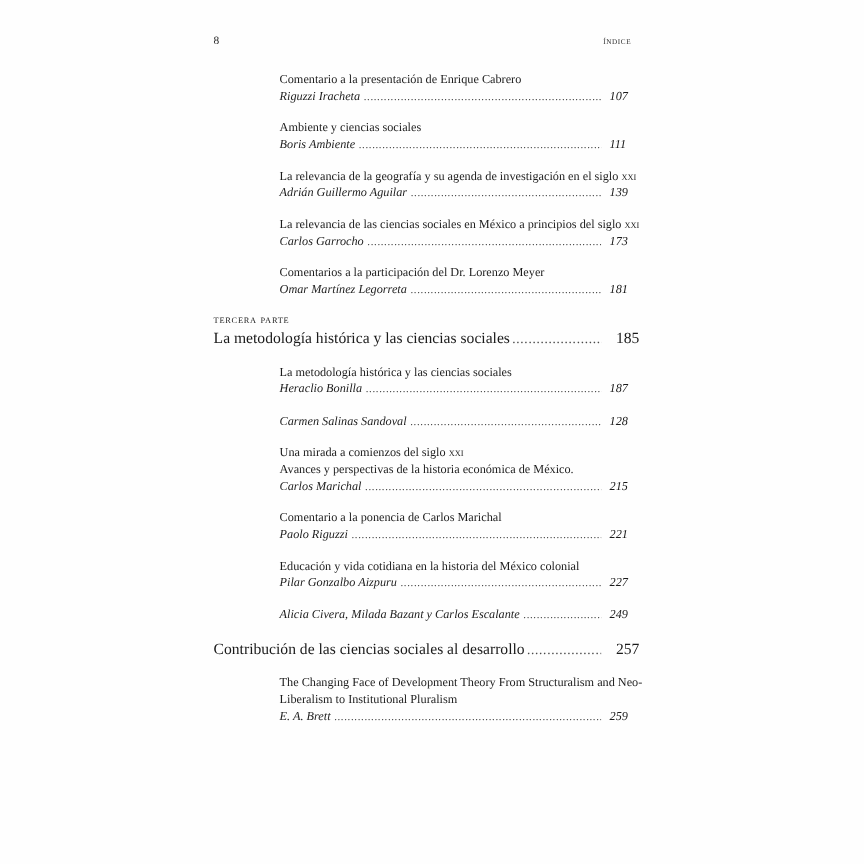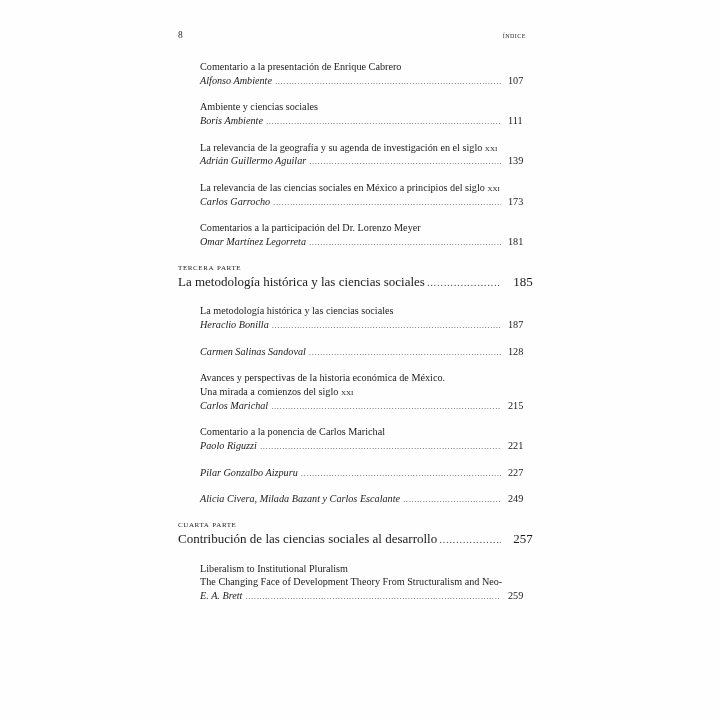--- a/index.html
+++ b/index.html
@@ -92,20 +92,21 @@
     padding-left: 6px;
     white-space: nowrap;
   }
 
   
   .entries {
     padding-left: 22px;
   }
   .entry {
     margin-bottom: 13px;
+    margin-left: 33px;
   }
   .entry-title {
     font-size: 10.2px;
     line-height: 1.34;
     color: #1c1c1c;
   }
   .entry-author-row {
     display: flex;
     align-items: baseline;
     font-size: 10.2px;
@@ -124,20 +125,21 @@
     color: #4a4a4a;
     font-size: 9px;
     letter-spacing: 0.55px;
   }
   .entry-author-row .pageno {
     flex: 0 0 30px;
     text-align: left;
     padding-left: 6px;
     white-space: nowrap;
     color: #1a1a1a;
+    font-style: italic;
   }
 
   .sc {
     font-variant: small-caps;
   }
 </style>
 </head>
 <body>
 
 <div class="page">
@@ -145,21 +147,21 @@
   <div class="running-head">
     <span class="folio">8</span>
     <span class="head-title">Índice</span>
   </div>
 
   <div class="toc" id="toc-root">
       <div class="entries">
         <div class="entry">
           <div class="entry-title">Comentario a la presentación de Enrique Cabrero</div>
           <div class="entry-author-row">
-            <span class="author">Alfonso Ambiente</span>
+            <span class="author">Riguzzi Iracheta</span>
             <span class="leader">....................................................................................................................................</span>
             <span class="pageno">107</span>
           </div>
         </div>
         <div class="entry">
           <div class="entry-title">Ambiente y ciencias sociales</div>
           <div class="entry-author-row">
             <span class="author">Boris Ambiente</span>
             <span class="leader">....................................................................................................................................</span>
             <span class="pageno">111</span>
@@ -208,63 +210,63 @@
           </div>
         </div>
         <div class="entry">
           <div class="entry-author-row">
             <span class="author">Carmen Salinas Sandoval</span>
             <span class="leader">....................................................................................................................................</span>
             <span class="pageno">128</span>
           </div>
         </div>
         <div class="entry">
+          <div class="entry-title">Una mirada a comienzos del siglo <span class="sc">xxi</span></div>
           <div class="entry-title">Avances y perspectivas de la historia económica de México.</div>
-          <div class="entry-title">Una mirada a comienzos del siglo <span class="sc">xxi</span></div>
           <div class="entry-author-row">
             <span class="author">Carlos Marichal</span>
             <span class="leader">....................................................................................................................................</span>
             <span class="pageno">215</span>
           </div>
         </div>
         <div class="entry">
           <div class="entry-title">Comentario a la ponencia de Carlos Marichal</div>
           <div class="entry-author-row">
             <span class="author">Paolo Riguzzi</span>
             <span class="leader">....................................................................................................................................</span>
             <span class="pageno">221</span>
           </div>
         </div>
         <div class="entry">
+          <div class="entry-title">Educación y vida cotidiana en la historia del México colonial</div>
           <div class="entry-author-row">
             <span class="author">Pilar Gonzalbo Aizpuru</span>
             <span class="leader">....................................................................................................................................</span>
             <span class="pageno">227</span>
           </div>
         </div>
         <div class="entry">
           <div class="entry-author-row">
             <span class="author">Alicia Civera, Milada Bazant y Carlos Escalante</span>
             <span class="leader">....................................................................................................................................</span>
             <span class="pageno">249</span>
           </div>
         </div>
       </div>
       <div class="part">
-        <div class="part-label">Cuarta parte</div>
         <div class="part-title-row">
           <span class="label">Contribución de las ciencias sociales al desarrollo</span>
           <span class="leader">....................................................................................................................................</span>
           <span class="pageno">257</span>
         </div>
       </div>
       <div class="entries">
         <div class="entry">
+          <div class="entry-title">The Changing Face of Development Theory From Structuralism and Neo-</div>
           <div class="entry-title">Liberalism to Institutional Pluralism</div>
-          <div class="entry-title">The Changing Face of Development Theory From Structuralism and Neo-</div>
           <div class="entry-author-row">
             <span class="author">E. A. Brett</span>
             <span class="leader">....................................................................................................................................</span>
             <span class="pageno">259</span>
           </div>
         </div>
       </div>
     </div>
 
 </div>

